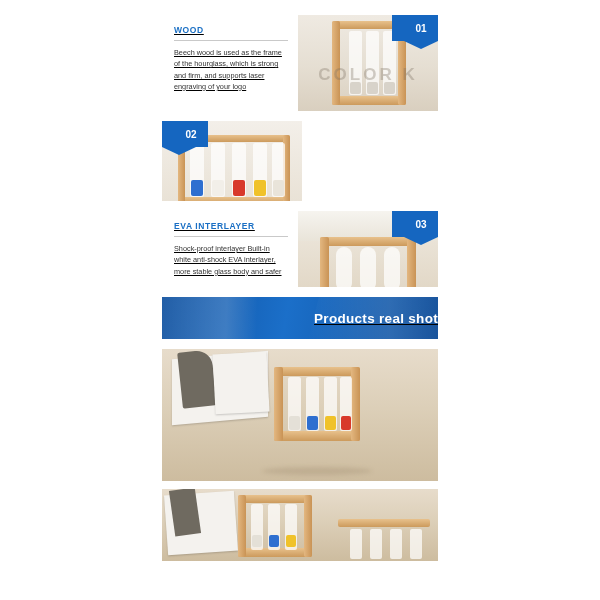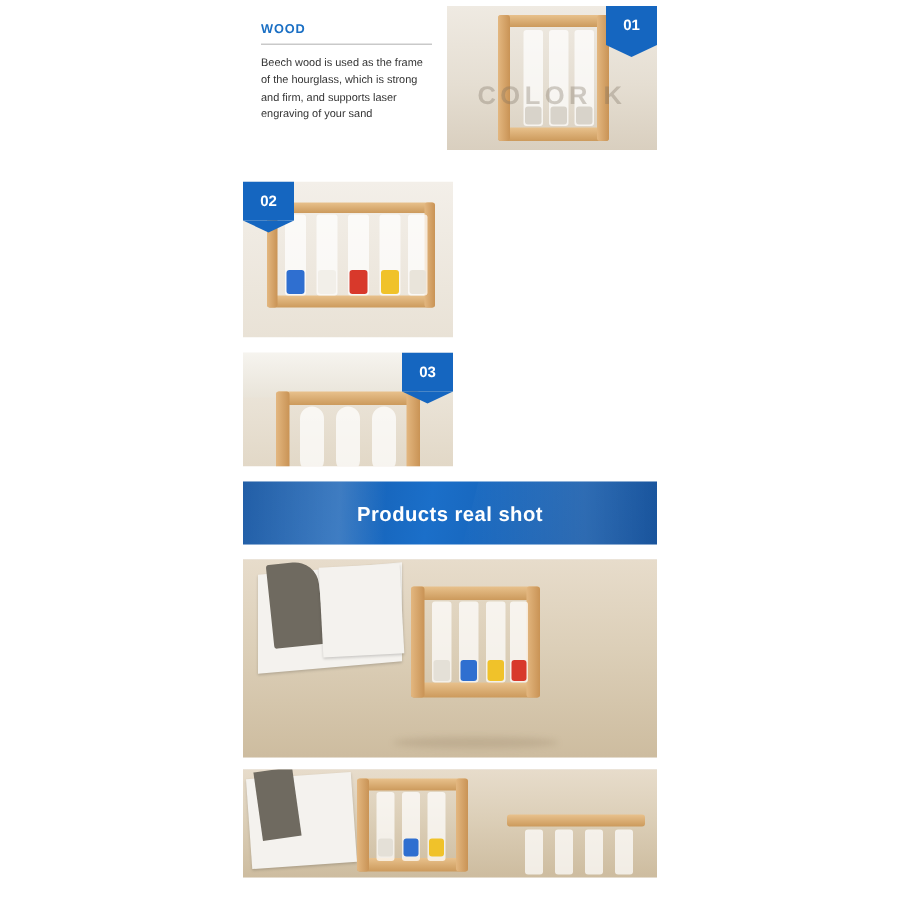--- a/index.html
+++ b/index.html
@@ -3,21 +3,21 @@
 <meta charset="utf-8">
 <style>
   html,body{margin:0;padding:0;}
   body{
     width:600px;height:600px;
     background:#ffffff;
     font-family:"Liberation Sans", sans-serif;
     overflow:hidden;
   }
   .page{position:relative;width:600px;height:600px;}
-  .col{position:absolute;left:162px;top:4px;width:276px;}
+  .col{position:absolute;left:162px;top:15px;width:276px;text-decoration:underline;}
 
   
   .feature{
     position:relative;
     width:276px;
     background:#ffffff;
     margin-bottom:10px;
     overflow:hidden;
   }
   .feature .row{display:flex;}
@@ -50,20 +50,21 @@
 
   
   .badge{
     position:absolute;
     width:34px;height:26px;
     background:#1566c0;
     color:#ffffff;
     font-size:10px;font-weight:bold;
     display:flex;align-items:center;justify-content:center;
     z-index:5;
+    padding-left:12px;
   }
   .badge.tr{top:0;right:0;}
   .badge.tl{top:0;left:0;}
   .badge::after{
     content:"";
     position:absolute;bottom:-8px;
     border-style:solid;
   }
   .badge.tr::after{right:0;border-width:8px 17px 0 17px;border-color:#1566c0 transparent transparent transparent;}
   .badge.tl::after{left:0;border-width:8px 17px 0 17px;border-color:#1566c0 transparent transparent transparent;}
@@ -89,21 +90,21 @@
   .post{position:absolute;background:linear-gradient(90deg,#e3b780,#c99355);border-radius:2px;}
   .beam{position:absolute;background:linear-gradient(180deg,#e8c18c,#cc9a5c);border-radius:2px;}
   .glass{position:absolute;background:rgba(255,255,255,.72);border-radius:2px;}
   .sandtop,.sandbot{position:absolute;}
 
   
   .banner{
     position:relative;
     width:276px;height:42px;
     background:linear-gradient(100deg,#0d4f9e 0%,#1b6fc9 45%,#1560b4 70%,#0c4a96 100%);
-    display:flex;align-items:center;justify-content:center;
+    display:flex;align-items:center;justify-content:flex-end;
     overflow:hidden;
     margin-bottom:10px;
   }
   .banner .sheen{
     position:absolute;left:-20%;top:-30%;width:90%;height:200%;
     background:linear-gradient(80deg,rgba(255,255,255,.0) 0%,rgba(255,255,255,.18) 48%,rgba(255,255,255,0) 60%);
     transform:rotate(12deg);
   }
   .banner .sheen2{
     position:absolute;right:-10%;top:-40%;width:55%;height:220%;
@@ -132,21 +133,21 @@
 <body>
 
 <div class="page">
   <div class="col">
 
     <div class="feature">
       <div class="row">
         <div class="txt">
           <div class="ttl">WOOD</div>
           <div class="rule"></div>
-          <p class="body">Beech wood is used as the frame of the hourglass, which is strong and firm, and supports laser engraving of your sand</p>
+          <p class="body">Beech wood is used as the frame of the hourglass, which is strong and firm, and supports laser engraving of your logo</p>
         </div>
         <div class="pic" style="height:96px;">
           <div class="photo sc-wood">
 
             <div class="frame" style="left:34px;top:6px;width:74px;height:84px;">
               <div class="beam" style="left:0;top:0;width:74px;height:8px;"></div>
               <div class="beam" style="left:0;bottom:0;width:74px;height:9px;"></div>
               <div class="post" style="left:0;top:0;width:8px;height:84px;"></div>
               <div class="post" style="right:0;top:0;width:8px;height:84px;"></div>
               <div class="glass" style="left:17px;top:10px;width:13px;height:64px;"></div>
@@ -158,21 +159,21 @@
             </div>
             <div class="wm">COLOR K</div>
           </div>
           <div class="badge tr">01</div>
         </div>
       </div>
     </div>
 
     <div class="feature">
       <div class="row">
-        <div class="pic" style="width:140px;height:104px;margin-top:11px;">
+        <div class="pic" style="width:140px;height:80px;">
           <div class="photo sc-sand">
             <div class="frame" style="left:16px;top:14px;width:112px;height:70px;">
               <div class="beam" style="left:0;top:0;width:112px;height:7px;"></div>
               <div class="beam" style="left:0;bottom:0;width:112px;height:8px;"></div>
               <div class="post" style="left:0;top:0;width:7px;height:70px;"></div>
               <div class="post" style="right:0;top:0;width:7px;height:70px;"></div>
               <div class="glass" style="left:12px;top:8px;width:14px;height:54px;"></div>
               <div class="glass" style="left:33px;top:8px;width:14px;height:54px;"></div>
               <div class="glass" style="left:54px;top:8px;width:14px;height:54px;"></div>
               <div class="glass" style="left:75px;top:8px;width:14px;height:54px;"></div>
@@ -184,20 +185,25 @@
               <div class="sandbot" style="left:95px;bottom:9px;width:11px;height:16px;background:#e9e4da;border-radius:2px;"></div>
             </div>
           </div>
           <div class="badge tl">02</div>
         </div>
       </div>
     </div>
 
     <div class="feature">
       <div class="row">
+        <div class="txt">
+          <div class="ttl">EVA INTERLAYER</div>
+          <div class="rule"></div>
+          <p class="body">Shock-proof interlayer Built-in white anti-shock EVA interlayer, more stable glass body and safer</p>
+        </div>
         <div class="pic" style="height:76px;">
           <div class="photo sc-eva">
             <div style="position:absolute;left:0;top:0;width:140px;height:30px;background:linear-gradient(180deg,#f6f4ef,#e9e4d9);"></div>
             <div class="frame" style="left:22px;top:26px;width:96px;height:62px;">
               <div class="beam" style="left:0;top:0;width:96px;height:9px;"></div>
               <div class="beam" style="left:0;bottom:0;width:96px;height:10px;"></div>
               <div class="post" style="left:0;top:0;width:9px;height:62px;"></div>
               <div class="post" style="right:0;top:0;width:9px;height:62px;"></div>
               <div class="glass" style="left:16px;top:10px;width:16px;height:44px;border-radius:8px;"></div>
               <div class="glass" style="left:40px;top:10px;width:16px;height:44px;border-radius:8px;"></div>

